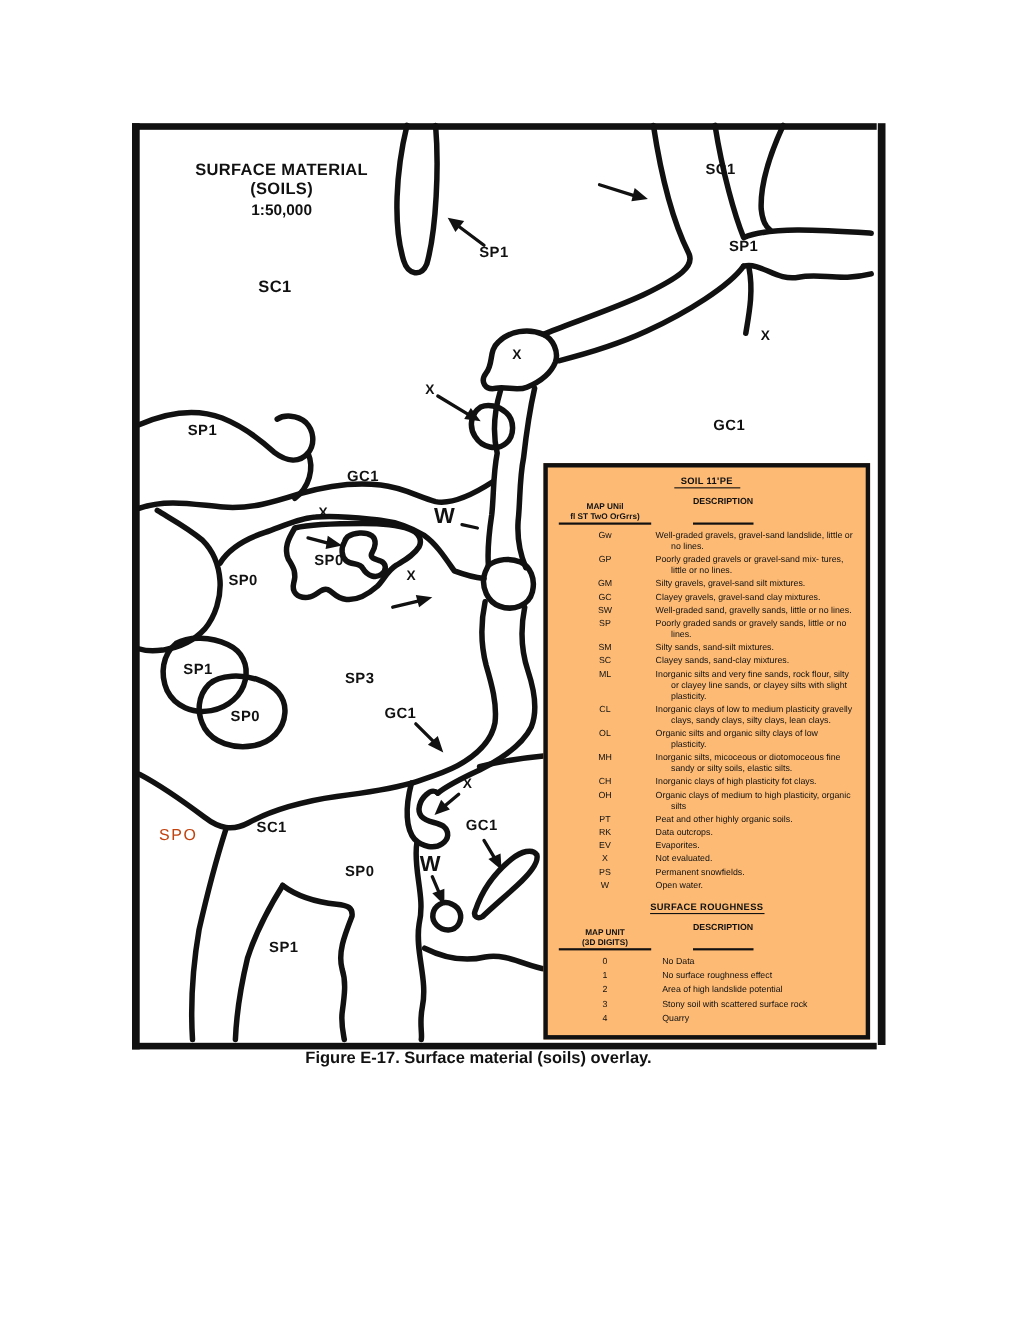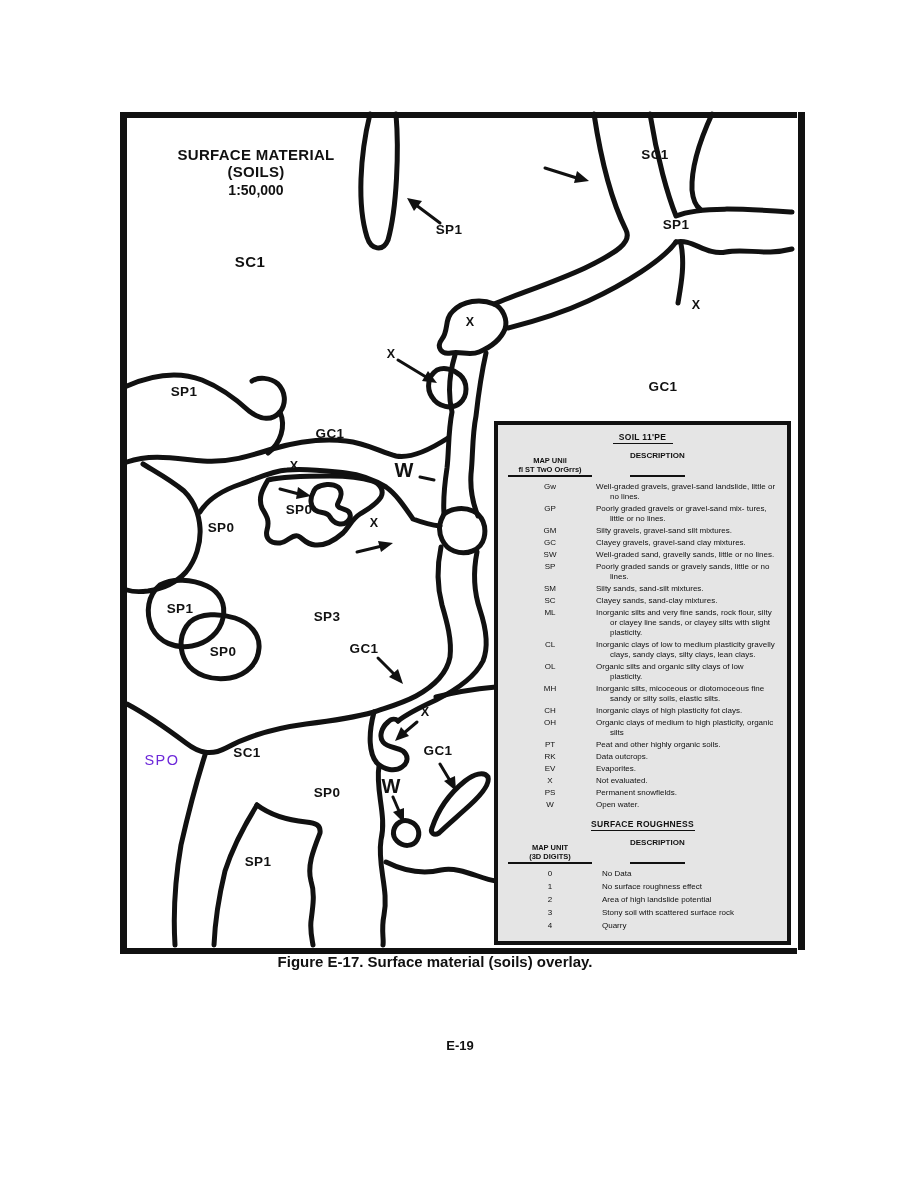--- a/index.html
+++ b/index.html
@@ -16,23 +16,23 @@
   
   .map-title{position:absolute;left:148px;top:146px;width:216px;text-align:center;z-index:3;}
   .map-title .t1{font-size:15px;font-weight:bold;letter-spacing:.3px;}
   .map-title .t2{font-size:14px;font-weight:bold;margin-top:2px;}
   
   .mlabel{position:absolute;transform:translate(-50%,-50%);font-weight:bold;
           font-size:13.5px;letter-spacing:.4px;z-index:3;white-space:nowrap;}
   .mlabel.lg{font-size:15px;}
   .mlabel.x{font-size:12.5px;}
   .mlabel.w{font-size:20px;letter-spacing:0;}
-  .mlabel.light{font-weight:400;font-size:14.5px;letter-spacing:1.5px;color:#6d28d9;}
-  
-  .legend{position:absolute;left:494px;top:421px;width:297px;height:524px;background:#e5e5e5;
+  .mlabel.light{font-weight:400;font-size:14.5px;letter-spacing:1.5px;color:#c2410c;}
+  
+  .legend{position:absolute;left:494px;top:421px;width:297px;height:524px;background:#fdba74;
           border:4px solid #111;box-sizing:border-box;z-index:2;padding:7px 10px 0 10px;}
   .leg-title{width:60px;margin:0 auto;text-align:center;font-size:8.5px;font-weight:bold;
              border-bottom:1.5px solid #111;padding-bottom:1px;letter-spacing:.3px;}
   .cols{display:flex;align-items:flex-end;margin:7px 0 5px 0;}
   .col1{width:84px;text-align:center;font-size:7.5px;line-height:9px;
         border-bottom:2.5px solid #111;padding-bottom:1px;flex:none;font-weight:bold;}
   .col2{margin-left:38px;font-weight:bold;font-size:8px;border-bottom:2px solid #111;padding-bottom:15px;}
   .srow{display:flex;margin-bottom:2px;}
   .scode{width:84px;text-align:center;font-size:8px;flex:none;line-height:10px;}
   .sdesc{margin-left:4px;width:196px;font-size:8px;line-height:10px;
@@ -295,14 +295,13 @@
           </div>
           <div class="rrow">
             <div class="rcode">4</div>
             <div class="rdesc">Quarry</div>
           </div>
         </div>
     </div>
   </div>
 
   <div class="caption">Figure E-17. Surface material (soils) overlay.</div>
-  <div class="pageno">E-19</div>
 </div>
 
 </body></html>

